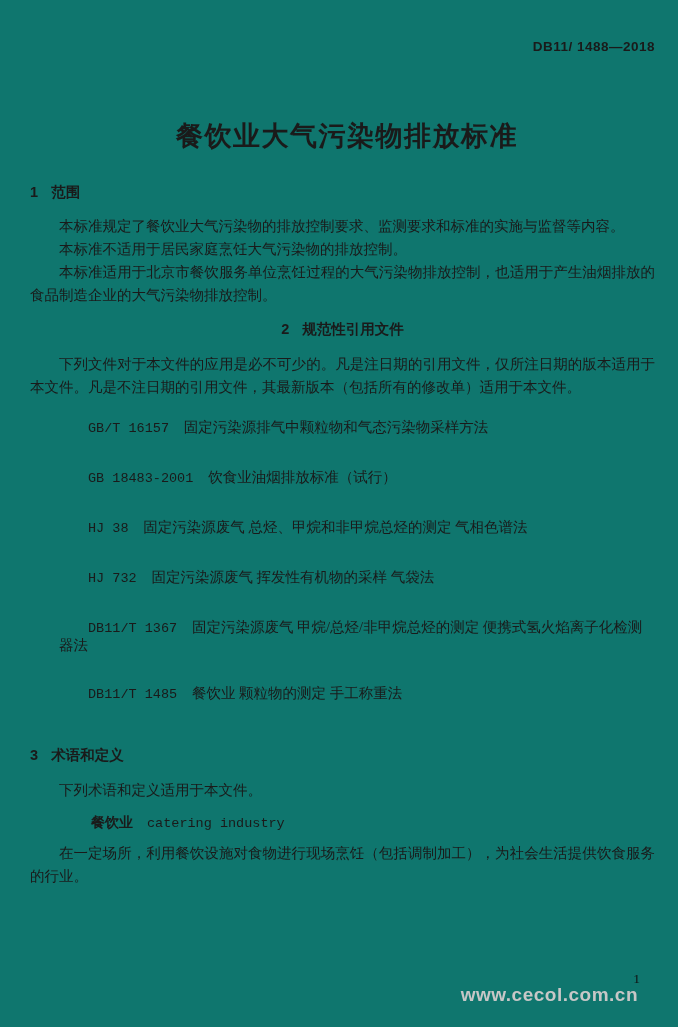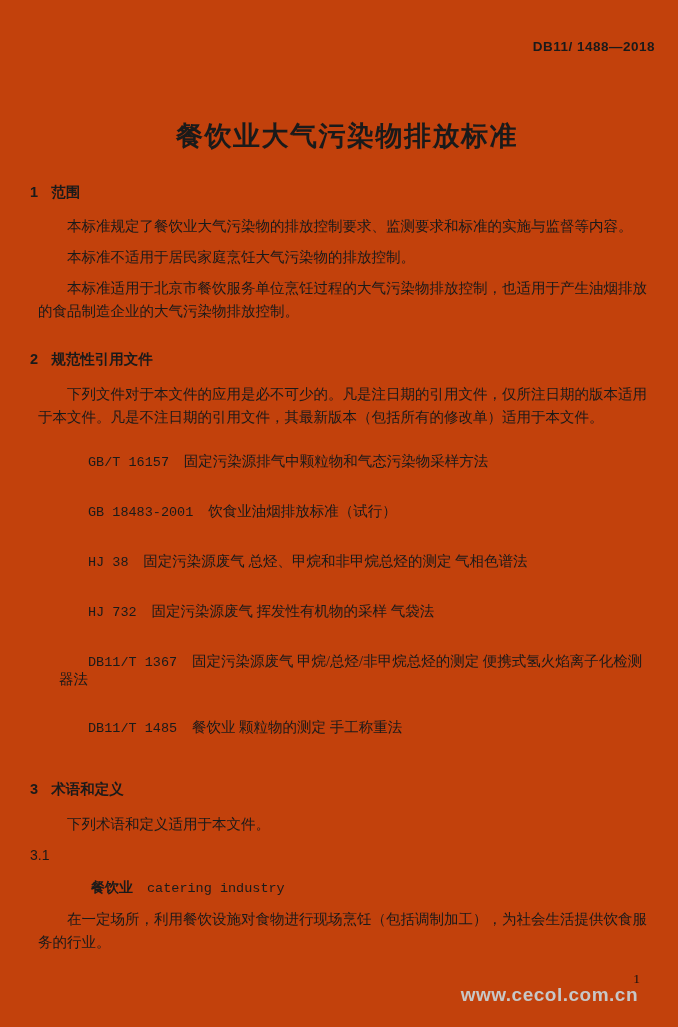--- a/index.html
+++ b/index.html
@@ -1,21 +1,21 @@
 <!DOCTYPE html>
 <html><head>
 <meta charset="utf-8">
 <style>
   * { box-sizing: border-box; }
   html, body { margin: 0; padding: 0; background: #ffffff; }
   .page {
     position: relative;
     width: 678px;
     height: 1027px;
-    background: #c2410c;
+    background: #0f766e;
     color: #1a1a1a;
     overflow: hidden;
     font-family: "Liberation Serif", "DejaVu Serif", serif;
   }
   .doc-number {
     position: absolute;
     top: 39px;
     right: 23px;
     font-family: "Liberation Sans", "DejaVu Sans", sans-serif;
     font-weight: 700;
@@ -44,24 +44,24 @@
     line-height: 23px;
   }
   .sec-heading {
     font-family: "Liberation Sans", "DejaVu Sans", sans-serif;
     font-weight: 700;
     font-size: 14.5px;
     line-height: 24px;
   }
   .sec-heading .sec-num { margin-right: 0.9em; }
   .sh-1 { margin-bottom: 11px; }
-  .sh-2 { margin-top: 24px; margin-bottom: 12px; }
+  .sh-2 { margin-top: 10px; margin-bottom: 12px; text-align: center; }
   .sh-3 { margin-top: 24px; margin-bottom: 12px; }
   p.para {
-    margin: 8px;
+    margin: 0;
     text-indent: 2em;
     text-align: justify;
     white-space: pre-wrap;
   }
   .ref-list { margin-top: 4px; }
   .ref-line {
     padding-left: 2em;
     line-height: 16px;
     white-space: pre-wrap;
   }
@@ -155,21 +155,20 @@
       <div class="ref-line">
         <span class="ref-code">DB11/T 1485</span><span>餐饮业 颗粒物的测定 手工称重法</span>
       </div>
     </div>
 
     <div class="sec-heading sh-3">
       <span class="sec-num">3</span><span>术语和定义</span>
     </div>
     <p class="para s3-intro">下列术语和定义适用于本文件。</p>
 
-    <div class="term-num tn-1">3.1</div>
     <div class="term-head th-1">
       <span class="term-zh">餐饮业</span><span class="term-en">catering industry</span>
     </div>
     <p class="para">在一定场所，利用餐饮设施对食物进行现场烹饪（包括调制加工），为社会生活提供饮食服务的行业。</p>
 
   </div>
 
   <div class="page-number">1</div>
   <div class="watermark">www.cecol.com.cn</div>
 

